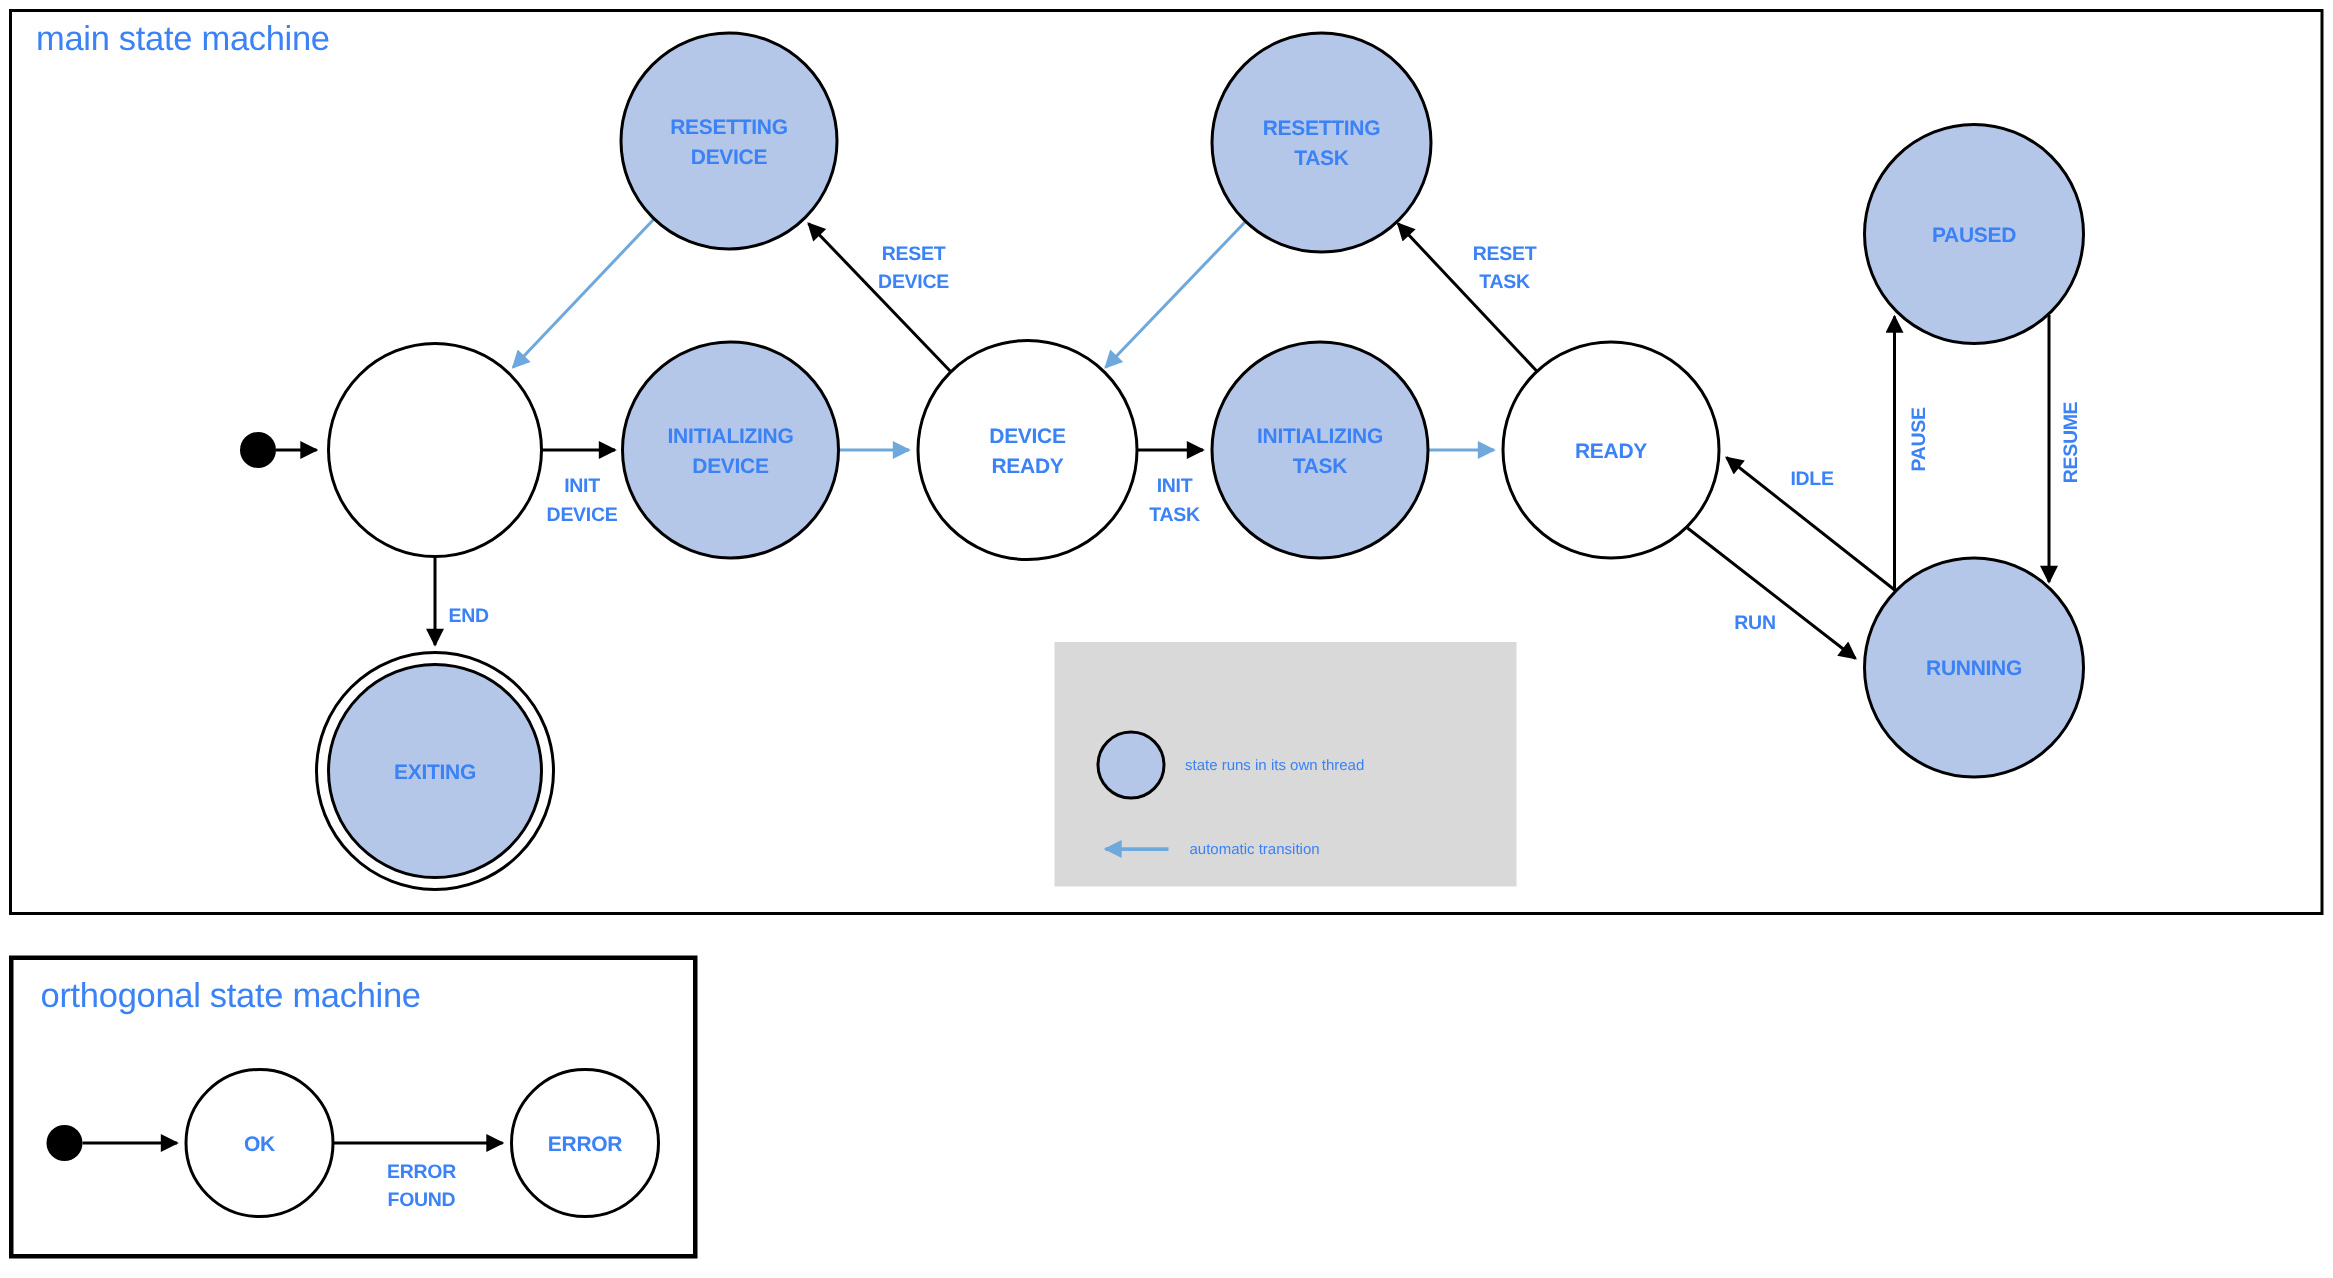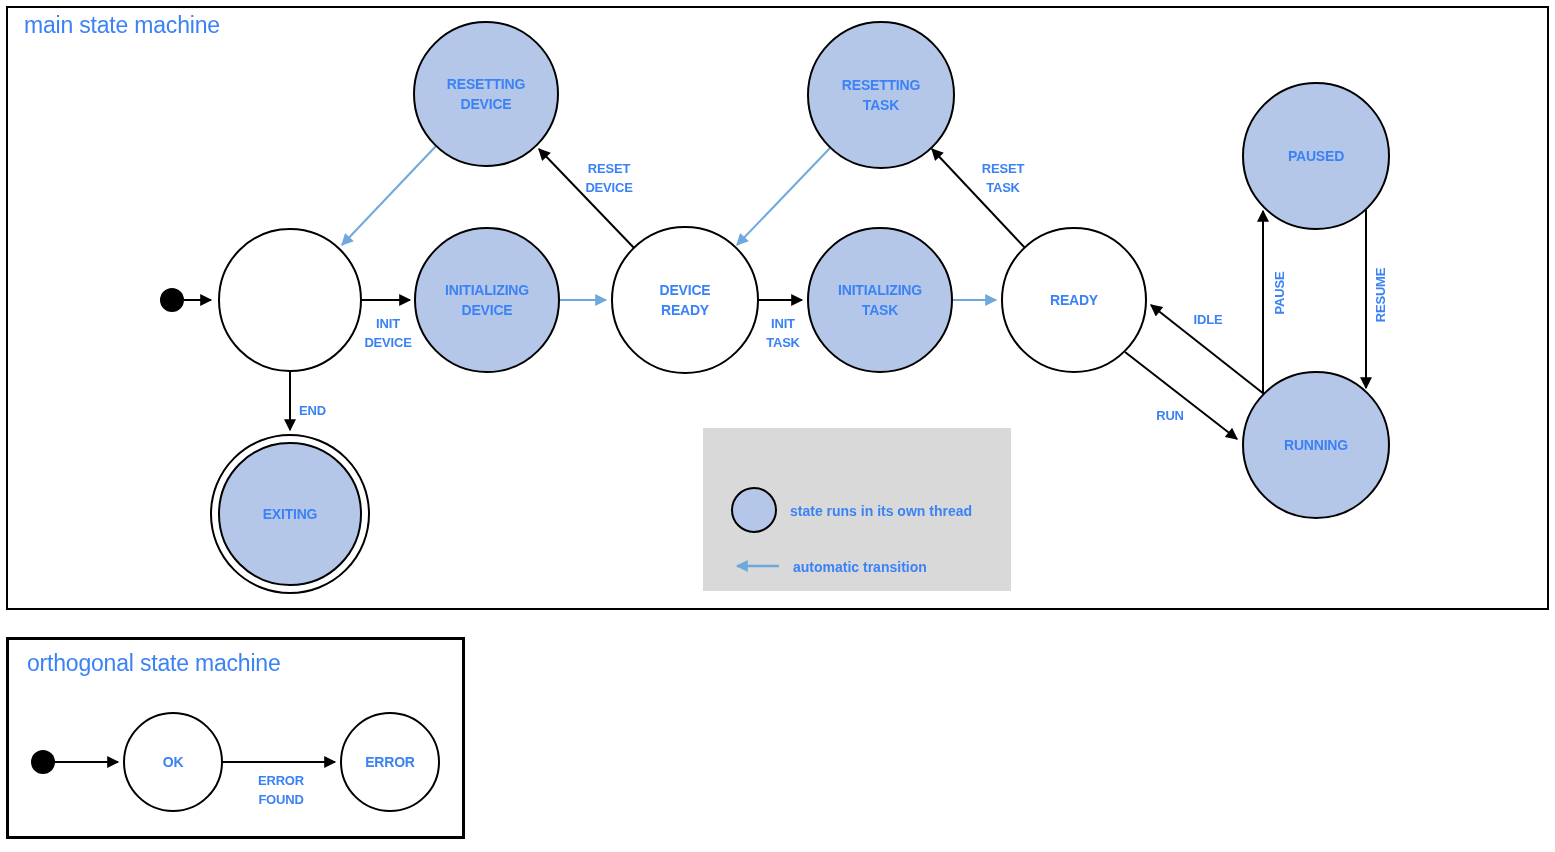--- a/index.html
+++ b/index.html
@@ -68,23 +68,22 @@
   }
   #legend-title {
     position: absolute;
     left: 703px; top: 436px; width: 308px;
     text-align: center;
     font-size: 23px;
   }
   .legend-row-label {
     position: absolute;
     transform: translateY(-50%);
-    font-size: 14px;
+    font-size: 10px;
     white-space: nowrap;
-    font-weight: bold;
   }
   #legend-thread-label { left: 790px; top: 511px; }
   #legend-auto-label   { left: 793px; top: 567px; }
 </style>
 </head>
 <body>
 
 <div id="stage">
 
   <div id="main-frame" class="frame"></div>

